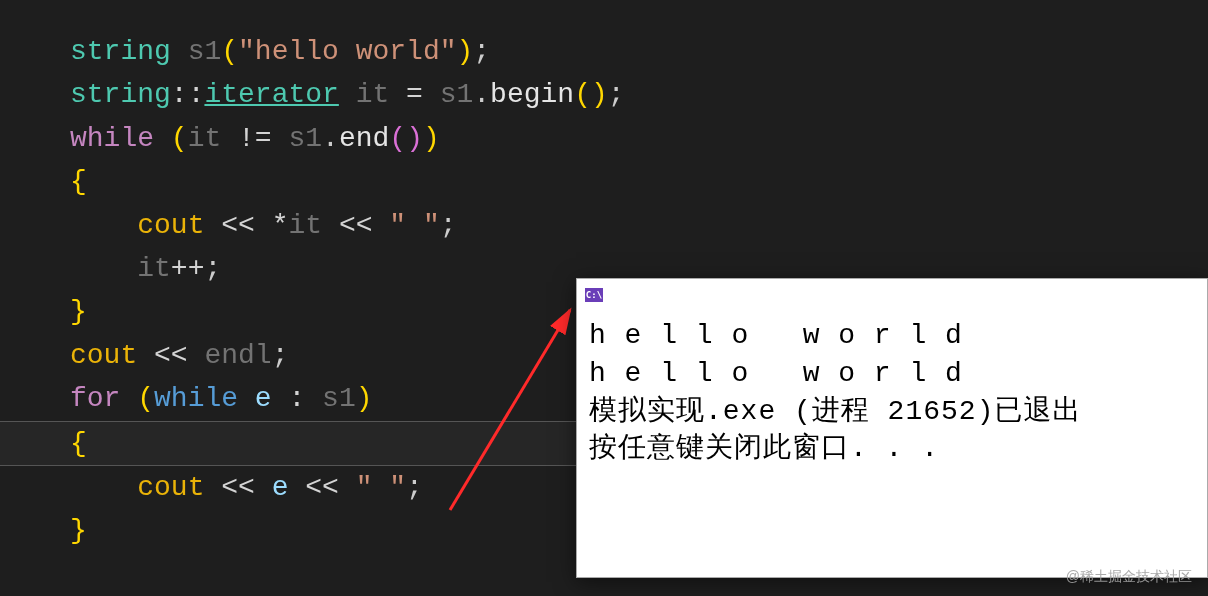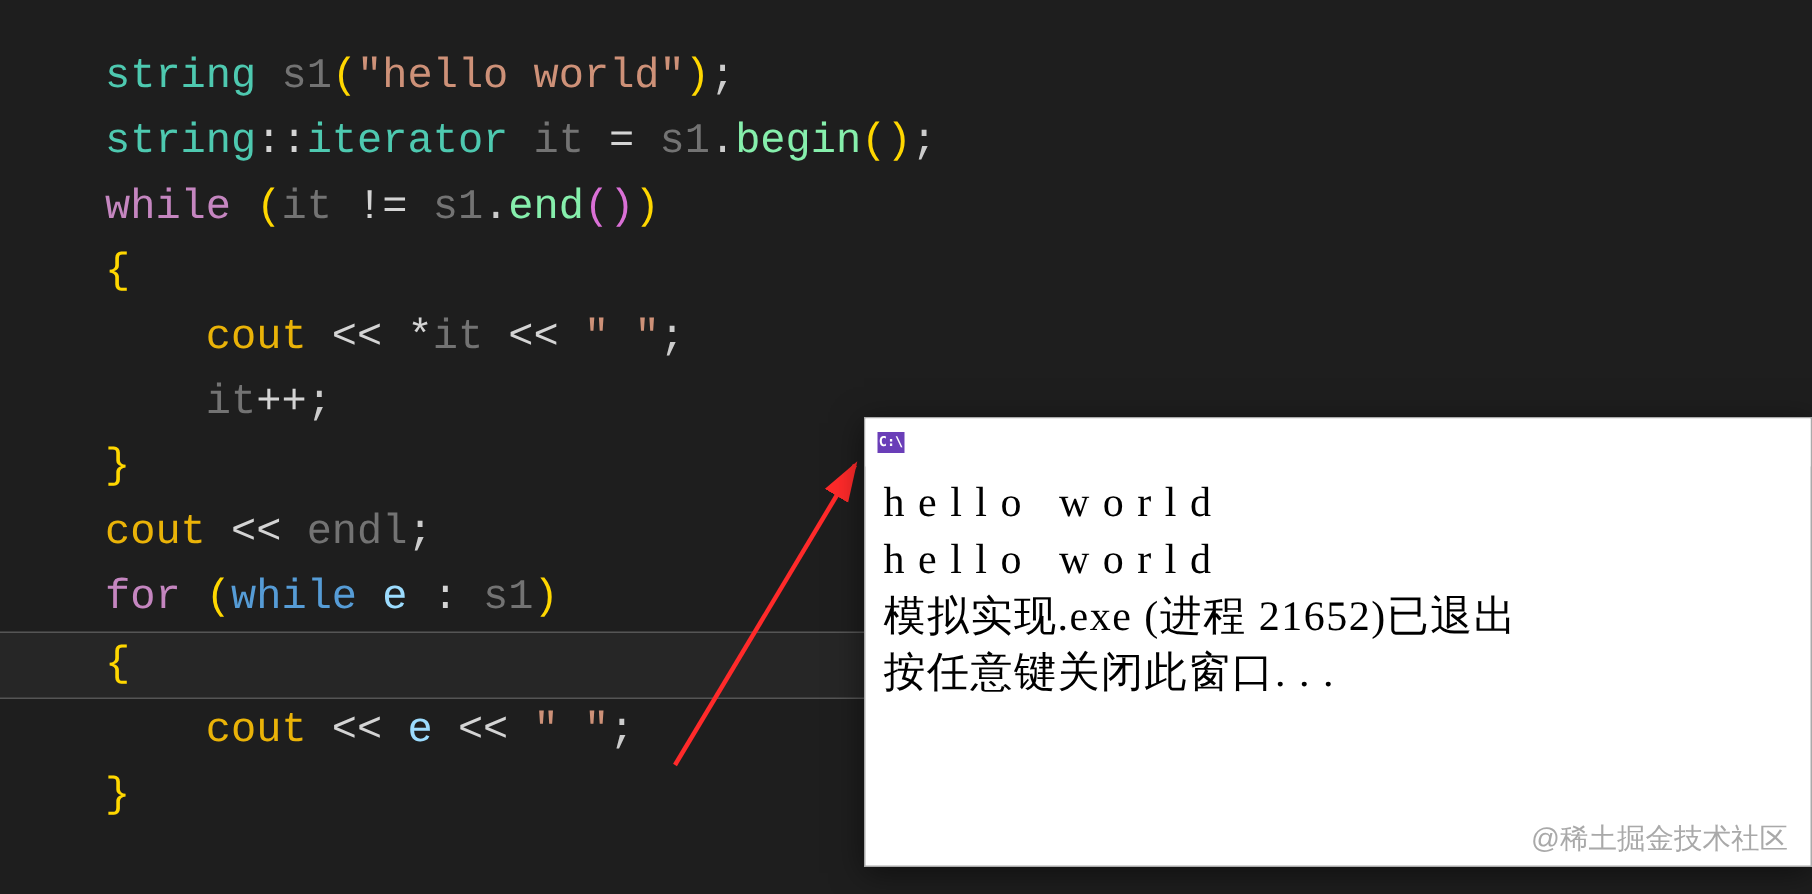--- a/index.html
+++ b/index.html
@@ -26,22 +26,22 @@
       margin-left: -70px;
       padding-left: 70px;
     }
     .tk-type { color: #4EC9B0; }
     .tk-obj { color: #737373; }
     .tk-str { color: #CE9178; }
     .tk-op { color: #D4D4D4; }
     .tk-kw { color: #C586C0; margin-top: 36px; }
     .tk-punc { color: #CCCCCC; }
     .tk-ns { color: #4EC9B0; }
-    .tk-iter { color: #4EC9B0; }
-    .tk-func { color: #86efac; }
+    .tk-iter { color: #4EC9B0; text-decoration: underline; }
+    .tk-func { color: #e5e5e5; }
     .tk-brace-y { color: #FFD700; }
     .tk-brace-p { color: #DA70D6; }
     .tk-auto { color: #569CD6; }
     .tk-var { color: #9CDCFE; }
     .tk-cout { color: #eab308; }
     .tk-endl { color: #737373; }
     .tk-scope { color: #D4D4D4; }
     
     .console-window {
       position: absolute;
@@ -71,42 +71,42 @@
       font-size: 9px;
       font-weight: bold;
       display: inline-flex;
       align-items: center;
       justify-content: center;
       margin-right: 7px;
       font-family: Consolas, monospace;
     }
     .console-body {
       padding: 6px 12px;
-      font-family: Liberation Serif, serif;
+      font-family: Liberation Mono, monospace;
       font-size: 28px;
       line-height: 1.35;
       color: #000;
       white-space: pre;
       overflow: hidden;
       letter-spacing: 1px;
     }
     .arrow {
       position: absolute;
       top: 300px;
       left: 440px;
       width: 140px;
       height: 220px;
       pointer-events: none;
     }
     .watermark {
       position: absolute;
-      bottom: 24px;
+      bottom: 10px;
       right: 16px;
       font-family: 'Microsoft YaHei', Arial, sans-serif;
-      font-size: 19px;
+      font-size: 14px;
       color: rgba(160,160,160,0.9);
     }
   </style>
 </head>
 <body>
 
 <div class="editor">
   <div class="line"><span class="tk-type">string</span><span class="tk-obj"> s1</span><span class="tk-brace-y">(</span><span class="tk-str">"hello world"</span><span class="tk-brace-y">)</span><span class="tk-punc">;</span></div>
   <div class="line"><span class="tk-ns">string</span><span class="tk-scope">::</span><span class="tk-iter">iterator</span><span class="tk-obj"> it </span><span class="tk-op">= </span><span class="tk-obj">s1</span><span class="tk-punc">.</span><span class="tk-func">begin</span><span class="tk-brace-y">()</span><span class="tk-punc">;</span></div>
   <div class="line"><span class="tk-kw">while </span><span class="tk-brace-y">(</span><span class="tk-obj">it </span><span class="tk-op">!= </span><span class="tk-obj">s1</span><span class="tk-punc">.</span><span class="tk-func">end</span><span class="tk-brace-p">()</span><span class="tk-brace-y">)</span></div>

